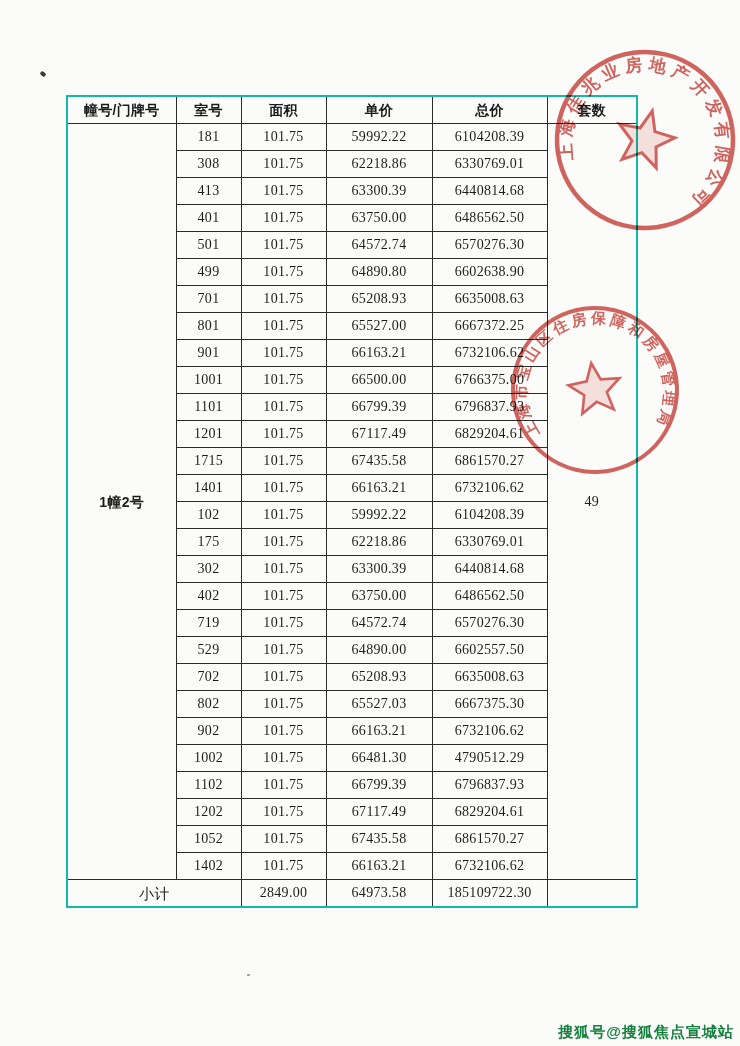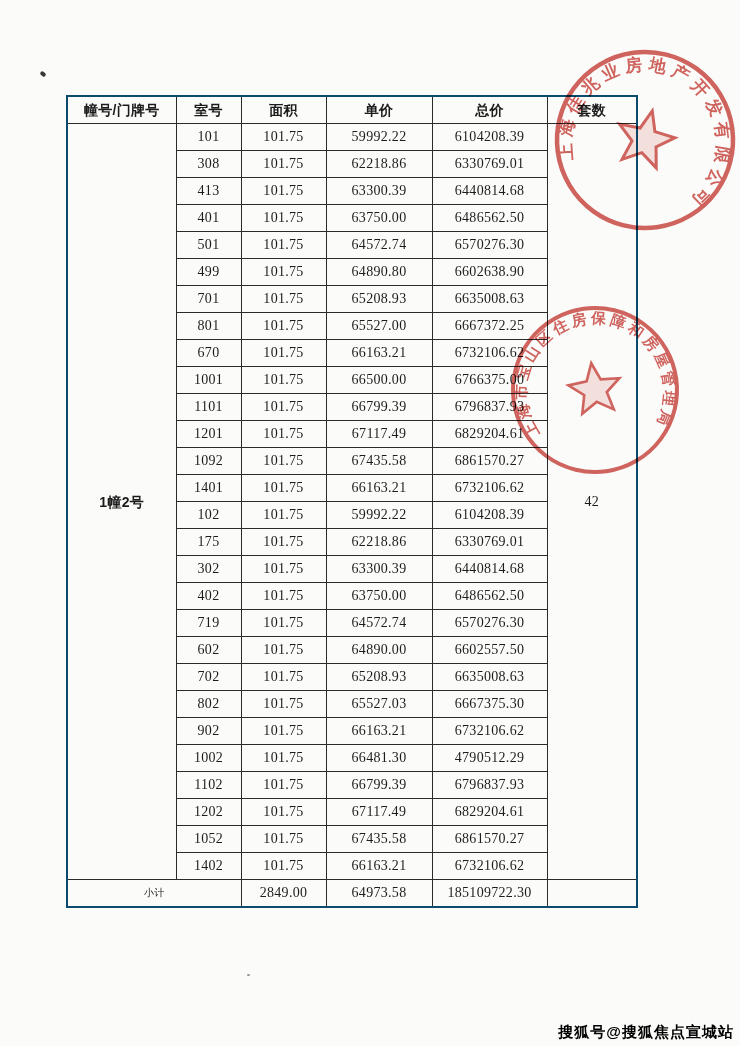--- a/index.html
+++ b/index.html
@@ -17,52 +17,52 @@
     background:transparent;
   }
   table.price th, table.price td{
     border:1px solid #2b2b2b;
     text-align:center;vertical-align:middle;
     font-size:14px;line-height:1;
     padding:0;
     height:26px;
     letter-spacing:.3px;
   }
-  table.price{border:2px solid #0c4a6e;}
+  table.price{border:2px solid #14b8a6;}
   thead th{
     height:30px;font-weight:700;font-size:15px;
     font-family:"Liberation Sans","DejaVu Sans",sans-serif;
   }
   td.building-cell{
     font-weight:700;font-size:15px;
     font-family:"Liberation Sans","DejaVu Sans",sans-serif;
   }
   td.count-cell{font-size:14px;}
   tfoot td{height:28px;font-size:14px;}
   tfoot td.subtotal-label{
     font-family:"Liberation Sans","DejaVu Sans",sans-serif;
-    font-size:10px;
+    font-size:15px;
   }
 
   .stamp{
     position:absolute;pointer-events:none;
     opacity:.82;mix-blend-mode:multiply;
   }
   .stamp text{
     font-family:"Liberation Sans","DejaVu Sans",sans-serif;
     font-weight:700;
   }
   .stamp-company{left:550px;top:45px;width:190px;height:190px;transform:rotate(14deg);}
   .stamp-gov{left:505px;top:300px;width:180px;height:180px;transform:rotate(-8deg);}
 
   .watermark{
     position:absolute;right:6px;bottom:4px;
     font-family:"Liberation Sans","DejaVu Sans",sans-serif;
     font-weight:700;font-size:15px;letter-spacing:1px;
-    color:#000000;
+    color:#15803d;
   }
 
   .speck{position:absolute;background:#3a3a3a;border-radius:2px;}
   .speck-1{left:40px;top:72px;width:6px;height:4px;transform:rotate(38deg);}
   .speck-2{left:247px;top:974px;width:3px;height:2px;opacity:.5;}
 </style>
 </head>
 <body>
 
 <div class="page">
@@ -86,25 +86,25 @@
         <th>面积</th>
         <th>单价</th>
         <th>总价</th>
         <th>套数</th>
       </tr>
     </thead>
     <tbody id="table-body">
 
     <tr>
           <td rowspan="28" class="building-cell">1幢2号</td>
-          <td>101</td>
+          <td>181</td>
           <td>101.75</td>
           <td>59992.22</td>
           <td>6104208.39</td>
-          <td rowspan="28" class="count-cell">42</td>
+          <td rowspan="28" class="count-cell">49</td>
         </tr>
         <tr>
           <td>308</td>
           <td>101.75</td>
           <td>62218.86</td>
           <td>6330769.01</td>
         </tr>
         <tr>
           <td>413</td>
           <td>101.75</td>
@@ -135,21 +135,21 @@
           <td>65208.93</td>
           <td>6635008.63</td>
         </tr>
         <tr>
           <td>801</td>
           <td>101.75</td>
           <td>65527.00</td>
           <td>6667372.25</td>
         </tr>
         <tr>
-          <td>670</td>
+          <td>901</td>
           <td>101.75</td>
           <td>66163.21</td>
           <td>6732106.62</td>
         </tr>
         <tr>
           <td>1001</td>
           <td>101.75</td>
           <td>66500.00</td>
           <td>6766375.00</td>
         </tr>
@@ -159,21 +159,21 @@
           <td>66799.39</td>
           <td>6796837.93</td>
         </tr>
         <tr>
           <td>1201</td>
           <td>101.75</td>
           <td>67117.49</td>
           <td>6829204.61</td>
         </tr>
         <tr>
-          <td>1092</td>
+          <td>1715</td>
           <td>101.75</td>
           <td>67435.58</td>
           <td>6861570.27</td>
         </tr>
         <tr>
           <td>1401</td>
           <td>101.75</td>
           <td>66163.21</td>
           <td>6732106.62</td>
         </tr>
@@ -201,21 +201,21 @@
           <td>63750.00</td>
           <td>6486562.50</td>
         </tr>
         <tr>
           <td>719</td>
           <td>101.75</td>
           <td>64572.74</td>
           <td>6570276.30</td>
         </tr>
         <tr>
-          <td>602</td>
+          <td>529</td>
           <td>101.75</td>
           <td>64890.00</td>
           <td>6602557.50</td>
         </tr>
         <tr>
           <td>702</td>
           <td>101.75</td>
           <td>65208.93</td>
           <td>6635008.63</td>
         </tr>

